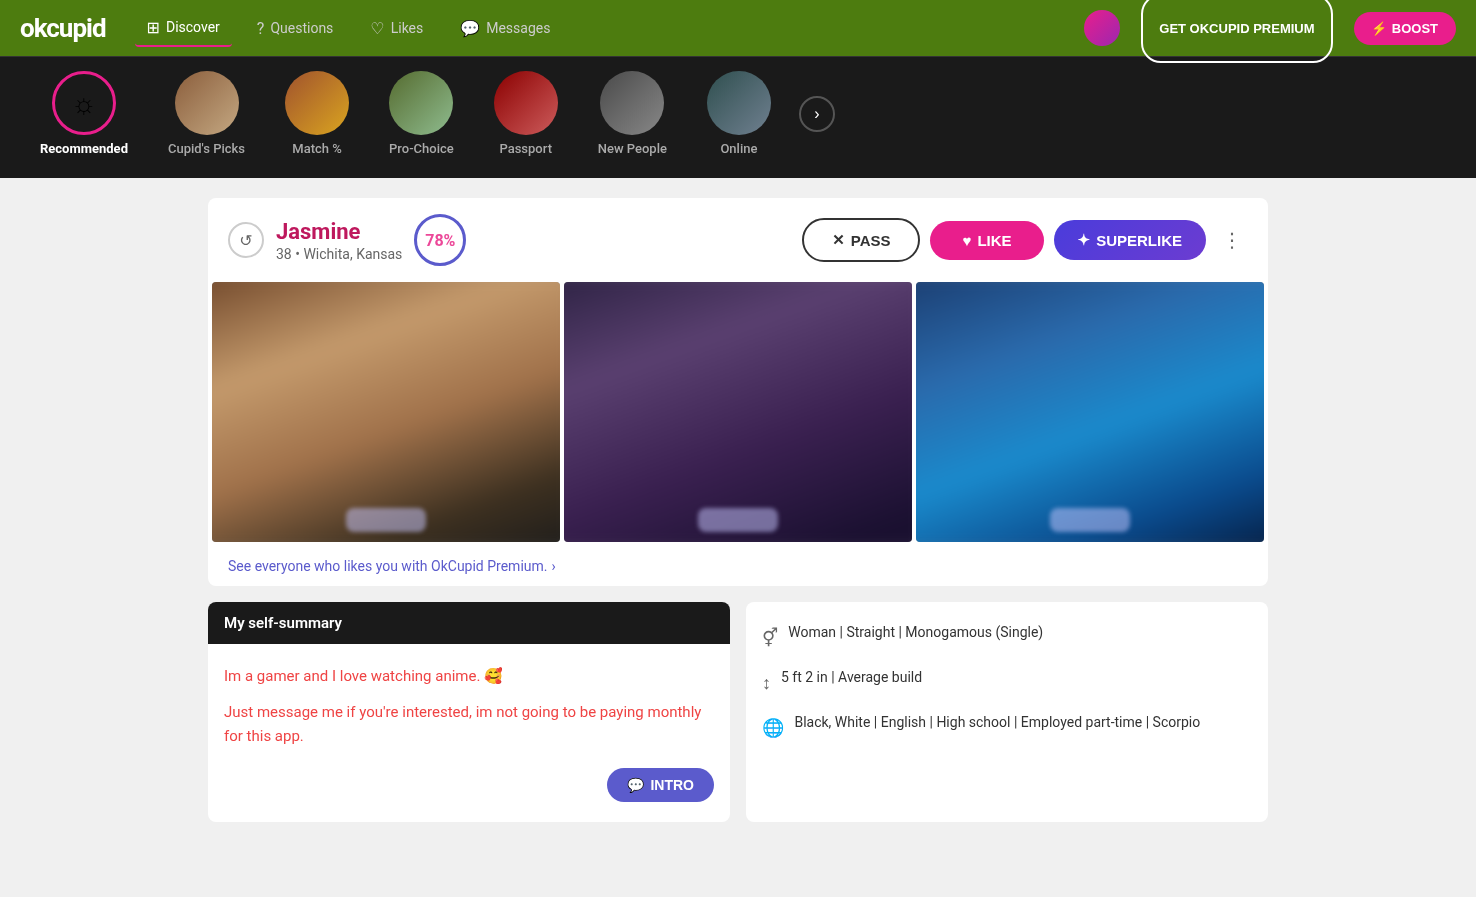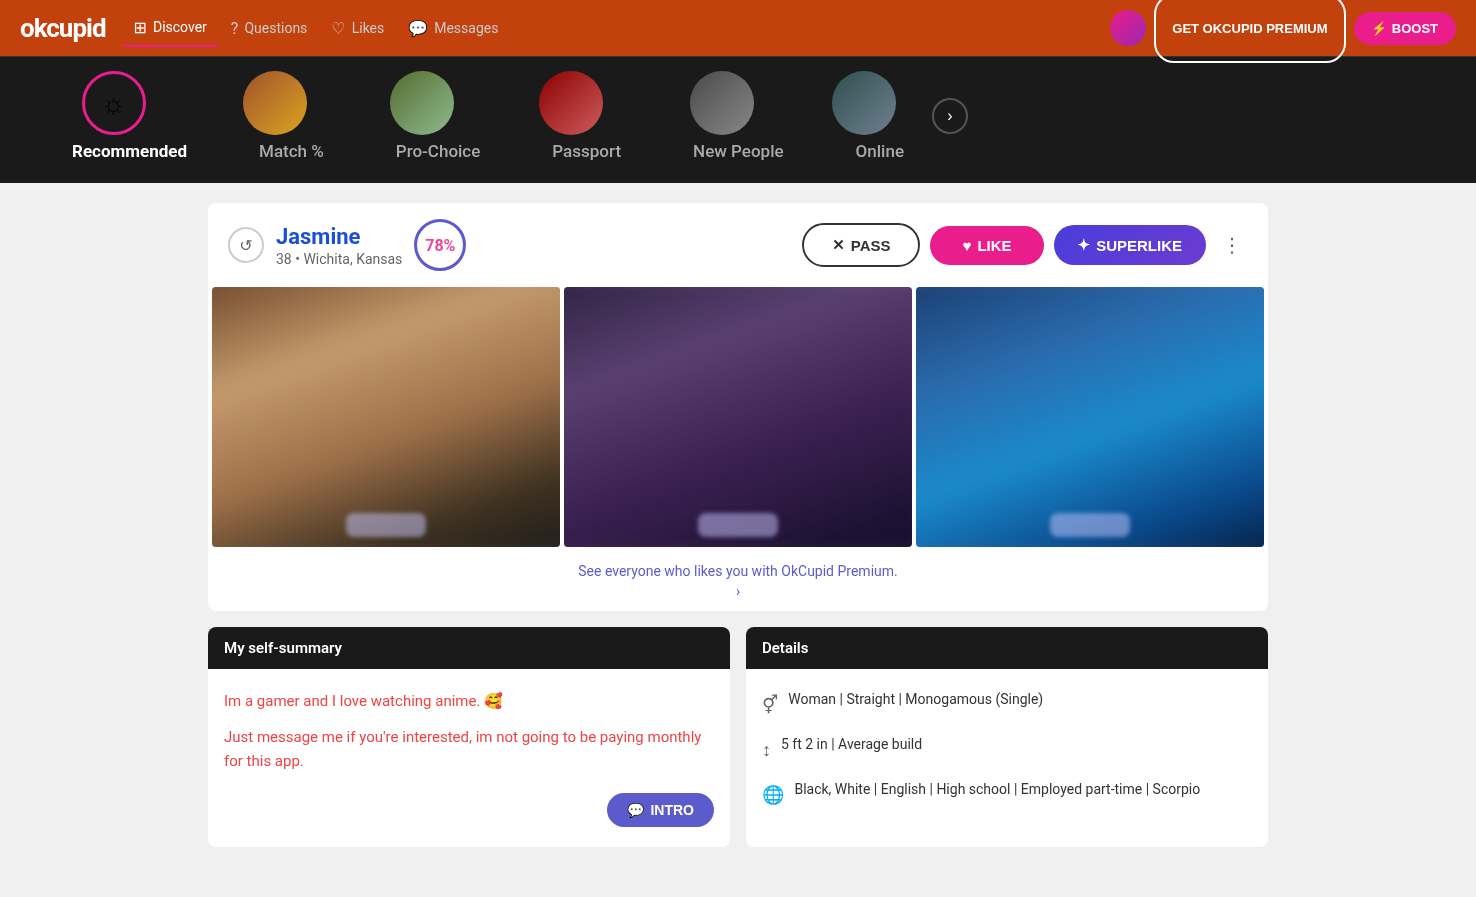--- a/index.html
+++ b/index.html
@@ -1,25 +1,25 @@
 <!DOCTYPE html>
 <html><head>
   <meta charset="utf-8">
   <style>
     * { margin: 0; padding: 0; box-sizing: border-box; }
     body { font-family: -apple-system, BlinkMacSystemFont, 'Segoe UI', Roboto, sans-serif; background: #f0f0f0; }
 
     
     .topnav {
-      background: #c2410c;
+      background: #4d7c0f;
       display: flex;
       align-items: center;
       padding: 0 20px;
       height: 56px;
-      gap: 0;
+      gap: 13px;
     }
     .logo {
       font-size: 26px;
       font-weight: bold;
       color: white;
       letter-spacing: -1px;
       margin-right: 16px;
     }
     .nav-item {
       display: flex;
@@ -82,24 +82,23 @@
     .category-item {
       display: flex;
       flex-direction: column;
       align-items: center;
       gap: 6px;
       padding: 6px 20px;
       cursor: pointer;
       min-width: 100px;
     }
     .cat-label {
-      font-size: 17px;
+      font-size: 13px;
       color: #aaa;
       font-weight: 500;
-      margin-left: 32px;
     }
     .category-item.active .cat-label { color: white; font-weight: 700; }
     .recommended-circle {
       width: 64px;
       height: 64px;
       border-radius: 50%;
       border: 3px solid #e91e8c;
       display: flex;
       align-items: center;
       justify-content: center;
@@ -172,21 +171,21 @@
       align-items: center;
       justify-content: center;
       font-size: 16px;
       color: #666;
       flex-shrink: 0;
     }
     .profile-name-section { flex: 0 0 auto; }
     .profile-name {
       font-size: 22px;
       font-weight: 700;
-      color: #1d4ed8;
+      color: #be185d;
     }
     .profile-sub {
       font-size: 14px;
       color: #666;
       margin-top: 2px;
     }
     .match-pct {
       width: 52px;
       height: 52px;
       border-radius: 50%;
@@ -296,21 +295,20 @@
 
     
     .premium-link {
       padding: 12px 20px;
       font-size: 14px;
       color: #5b5bcc;
       cursor: pointer;
       display: flex;
       align-items: center;
       gap: 4px;
-      flex-direction: column;
     }
 
     
     .profile-details-row {
       display: grid;
       grid-template-columns: 1fr 1fr;
       gap: 16px;
       margin-bottom: 16px;
     }
     .detail-card {
@@ -410,20 +408,26 @@
 
 <div class="category-bar">
 
   <div class="category-item active">
     <div class="recommended-circle">
       <span class="recommended-icon">☼</span>
     </div>
     <span class="cat-label">Recommended</span>
   </div>
 
+  <div class="category-item">
+    <div class="cat-thumb cat-thumb-gradient1">
+      <div class="cat-blur"></div>
+    </div>
+    <span class="cat-label">Cupid's Picks</span>
+  </div>
 
   <div class="category-item">
     <div class="cat-thumb cat-thumb-gradient2">
       <div class="cat-blur"></div>
     </div>
     <span class="cat-label">Match %</span>
   </div>
 
   <div class="category-item">
     <div class="cat-thumb cat-thumb-gradient3">
@@ -522,21 +526,20 @@
         </div>
         <button class="intro-btn">
           <span>💬</span>
           <span>INTRO</span>
         </button>
         <div style="clear:both"></div>
       </div>
     </div>
 
     <div class="detail-card">
-      <div class="detail-header">Details</div>
       <div class="detail-body">
         <div class="detail-row">
           <span class="detail-icon">⚥</span>
           <span class="detail-text">Woman | Straight | Monogamous (Single)</span>
         </div>
         <div class="detail-row">
           <span class="detail-icon">↕</span>
           <span class="detail-text">5 ft 2 in | Average build</span>
         </div>
         <div class="detail-row">

